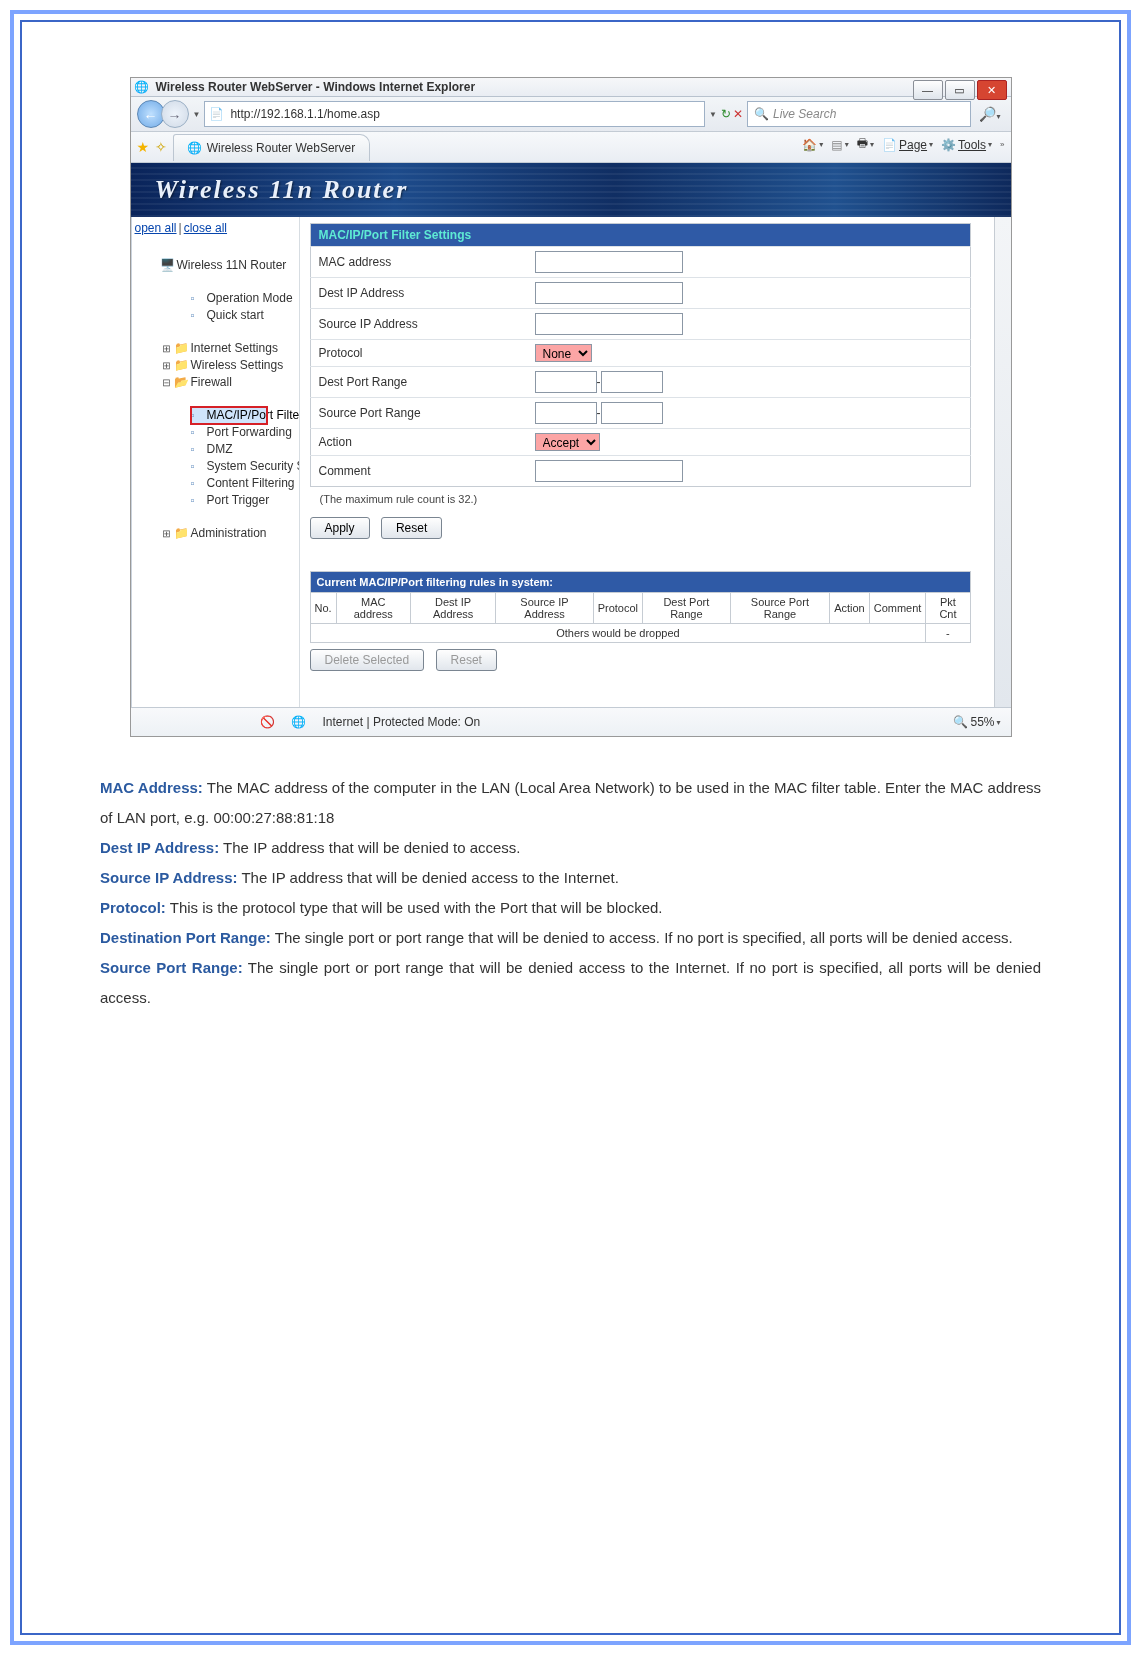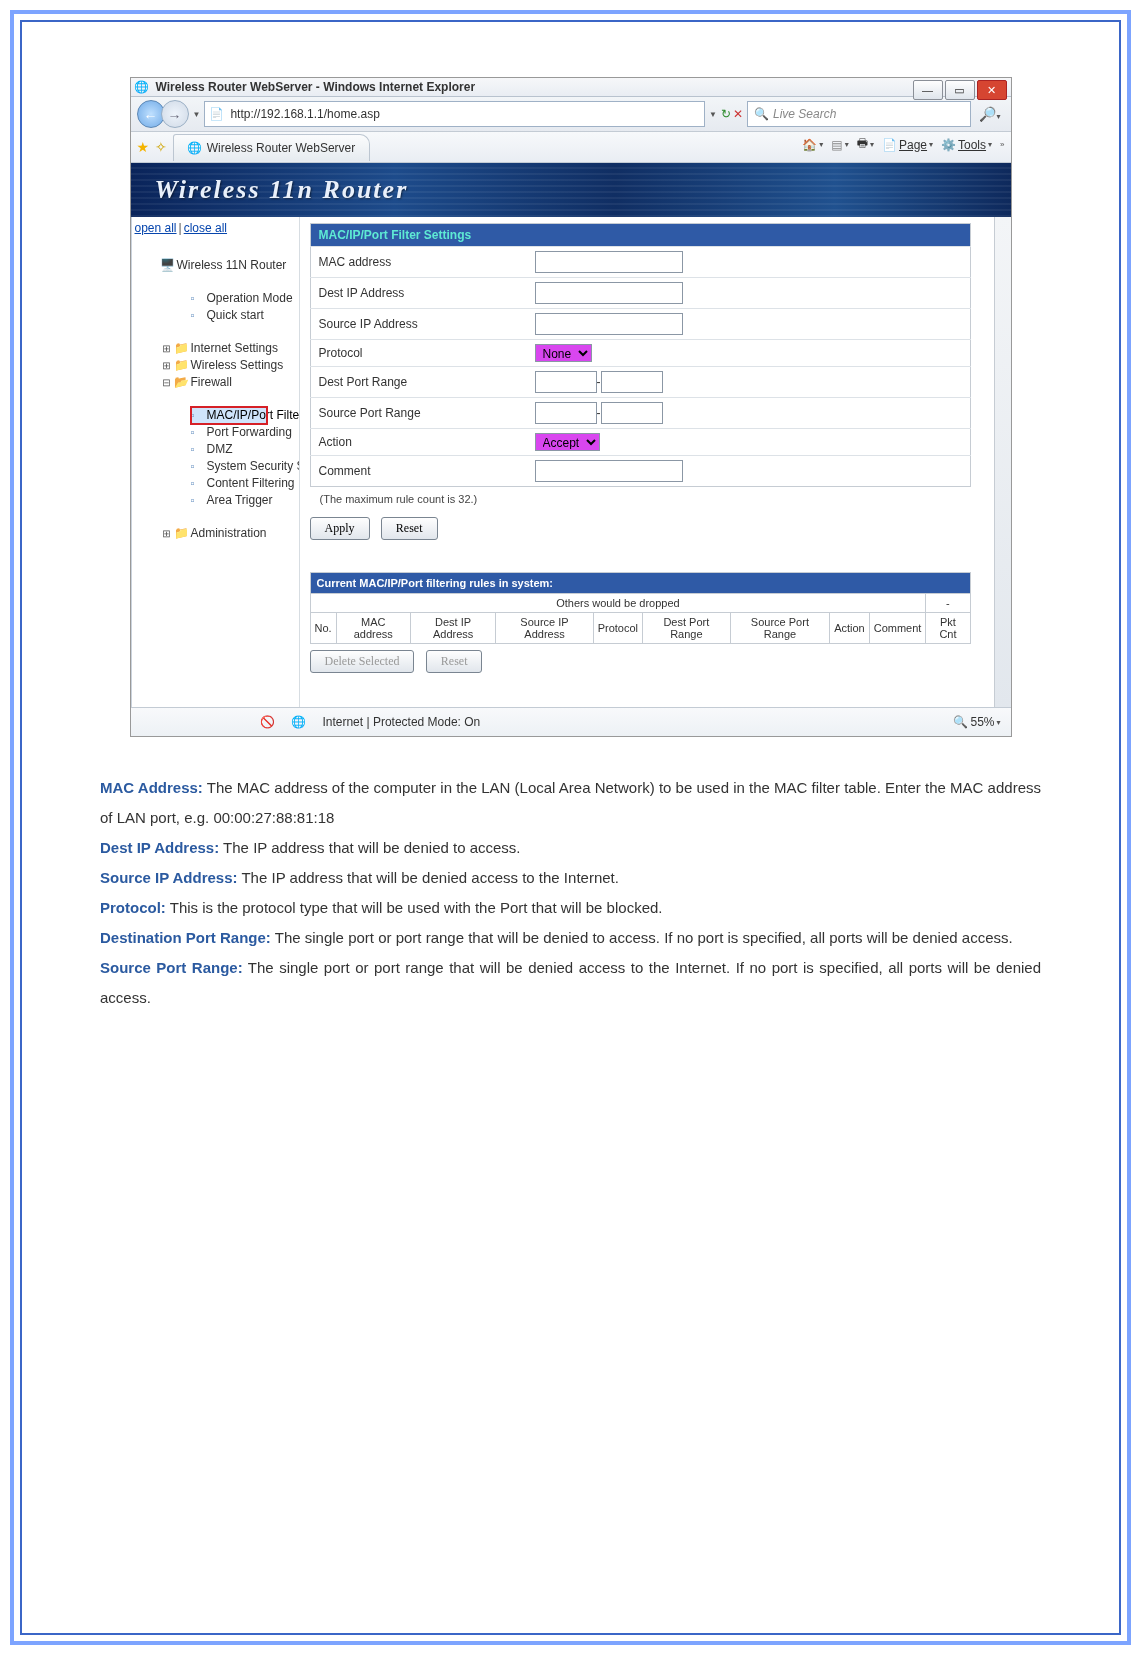--- a/index.html
+++ b/index.html
@@ -58,23 +58,23 @@
   .tree li.sel > span.lbl { font-weight: normal; color:#000;}
 
   
   .main-pane{ flex:1; padding:6px 40px 6px 10px; overflow:hidden;}
   .form-tbl{ width:100%; border-collapse:collapse; font-size:12px; border:1px solid #c6ccd3;}
   .form-tbl th{ background:#2f5aa6; color:#5eead4; text-align:left; padding:4px 8px; font-weight:bold; font-size:12px;}
   .form-tbl td{ border-top:1px solid #dde2e7; padding:4px 8px; vertical-align:middle;}
   .form-tbl td:first-child{ width:200px;}
   .tin{ border:1px solid #8b97a5; height:18px; padding:1px 3px; font-size:12px;}
   .tin.sm{width:54px;}
-  select.tin{background:#d946ef;}
+  select.tin{background:#fca5a5;}
   .note{font-size:11px;color:#444;margin:6px 10px;}
-  .btn{border:1px solid #7a8591;background:linear-gradient(#fefefe,#e1e6ec);padding:3px 14px;border-radius:3px;font-size:12px;cursor:pointer;margin:6px 8px 6px 0;font-family:Liberation Serif, serif;}
+  .btn{border:1px solid #7a8591;background:linear-gradient(#fefefe,#e1e6ec);padding:3px 14px;border-radius:3px;font-size:12px;cursor:pointer;margin:6px 8px 6px 0;}
   .btn[disabled]{color:#999;}
 
   .rules-tbl{ width:100%; border-collapse:collapse;font-size:11px;margin-top:26px;border:1px solid #c6ccd3;}
   .rules-tbl thead th{background:#2f5aa6;color:#fff;text-align:left;padding:4px 6px;font-weight:bold;}
   .rules-tbl thead th[colspan]{font-size:11px;}
   .rules-tbl td,.rules-tbl tbody th{border:1px solid #c6ccd3;padding:3px 4px;text-align:center;}
 
   
   .ie-status{display:flex;align-items:center;justify-content:flex-end;gap:16px;border-top:1px solid #c3cbd4;background:linear-gradient(#f8f9fb,#edf1f5);font-size:12px;padding:3px 10px;height:22px;color:#333;}
   .ie-status .status-left{flex:1;display:flex;gap:16px;align-items:center;padding-left:120px;}
@@ -165,21 +165,21 @@
                   </li>
                   <li><span class="tico">⊞</span><span class="fico">📁</span><span class="lbl">Internet Settings</span></li>
                   <li><span class="tico">⊞</span><span class="fico">📁</span><span class="lbl">Wireless Settings</span></li>
                   <li><span class="tico">⊟</span><span class="fico">📂</span><span class="lbl">Firewall</span>
                     <ul>
                       <li class="sel"><span class="fico pgico">▫</span><span class="lbl">MAC/IP/Port Filtering</span></li>
                       <li><span class="fico pgico">▫</span><span class="lbl">Port Forwarding</span></li>
                       <li><span class="fico pgico">▫</span><span class="lbl">DMZ</span></li>
                       <li><span class="fico pgico">▫</span><span class="lbl">System Security Setti</span></li>
                       <li><span class="fico pgico">▫</span><span class="lbl">Content Filtering</span></li>
-                      <li><span class="fico pgico">▫</span><span class="lbl">Area Trigger</span></li>
+                      <li><span class="fico pgico">▫</span><span class="lbl">Port Trigger</span></li>
                     </ul>
                   </li>
                   <li><span class="tico">⊞</span><span class="fico">📁</span><span class="lbl">Administration</span></li>
                 </ul>
               </div>
 
               <div class="main-pane">
                 <table class="form-tbl">
                   <tbody>
                       <tr>
@@ -223,36 +223,36 @@
                 <button class="btn">Apply</button>
                 <button class="btn">Reset</button>
 
                 <table class="rules-tbl">
                   <thead>
                     <tr>
                         <th colspan="10">Current MAC/IP/Port filtering rules in system:</th>
                       </tr>
                   </thead>
                   <tbody>
-                    <tr>
-                      <td colspan="9">Others would be dropped</td>
-                      <td>-</td>
-                    </tr>
                     <tr>
                       <td>No.</td>
                       <td>MAC address</td>
                       <td>Dest IP Address</td>
                       <td>Source IP Address</td>
                       <td>Protocol</td>
                       <td>Dest Port Range</td>
                       <td>Source Port Range</td>
                       <td>Action</td>
                       <td>Comment</td>
                       <td>Pkt Cnt</td>
                     </tr>
+                    <tr>
+                      <td colspan="9">Others would be dropped</td>
+                      <td>-</td>
+                    </tr>
                   </tbody>
                 </table>
                 <button class="btn" disabled="">Delete Selected</button>
                 <button class="btn" disabled="">Reset</button>
               </div>
             </div>
           </div>
         </div>
 
         <div class="ie-status">

